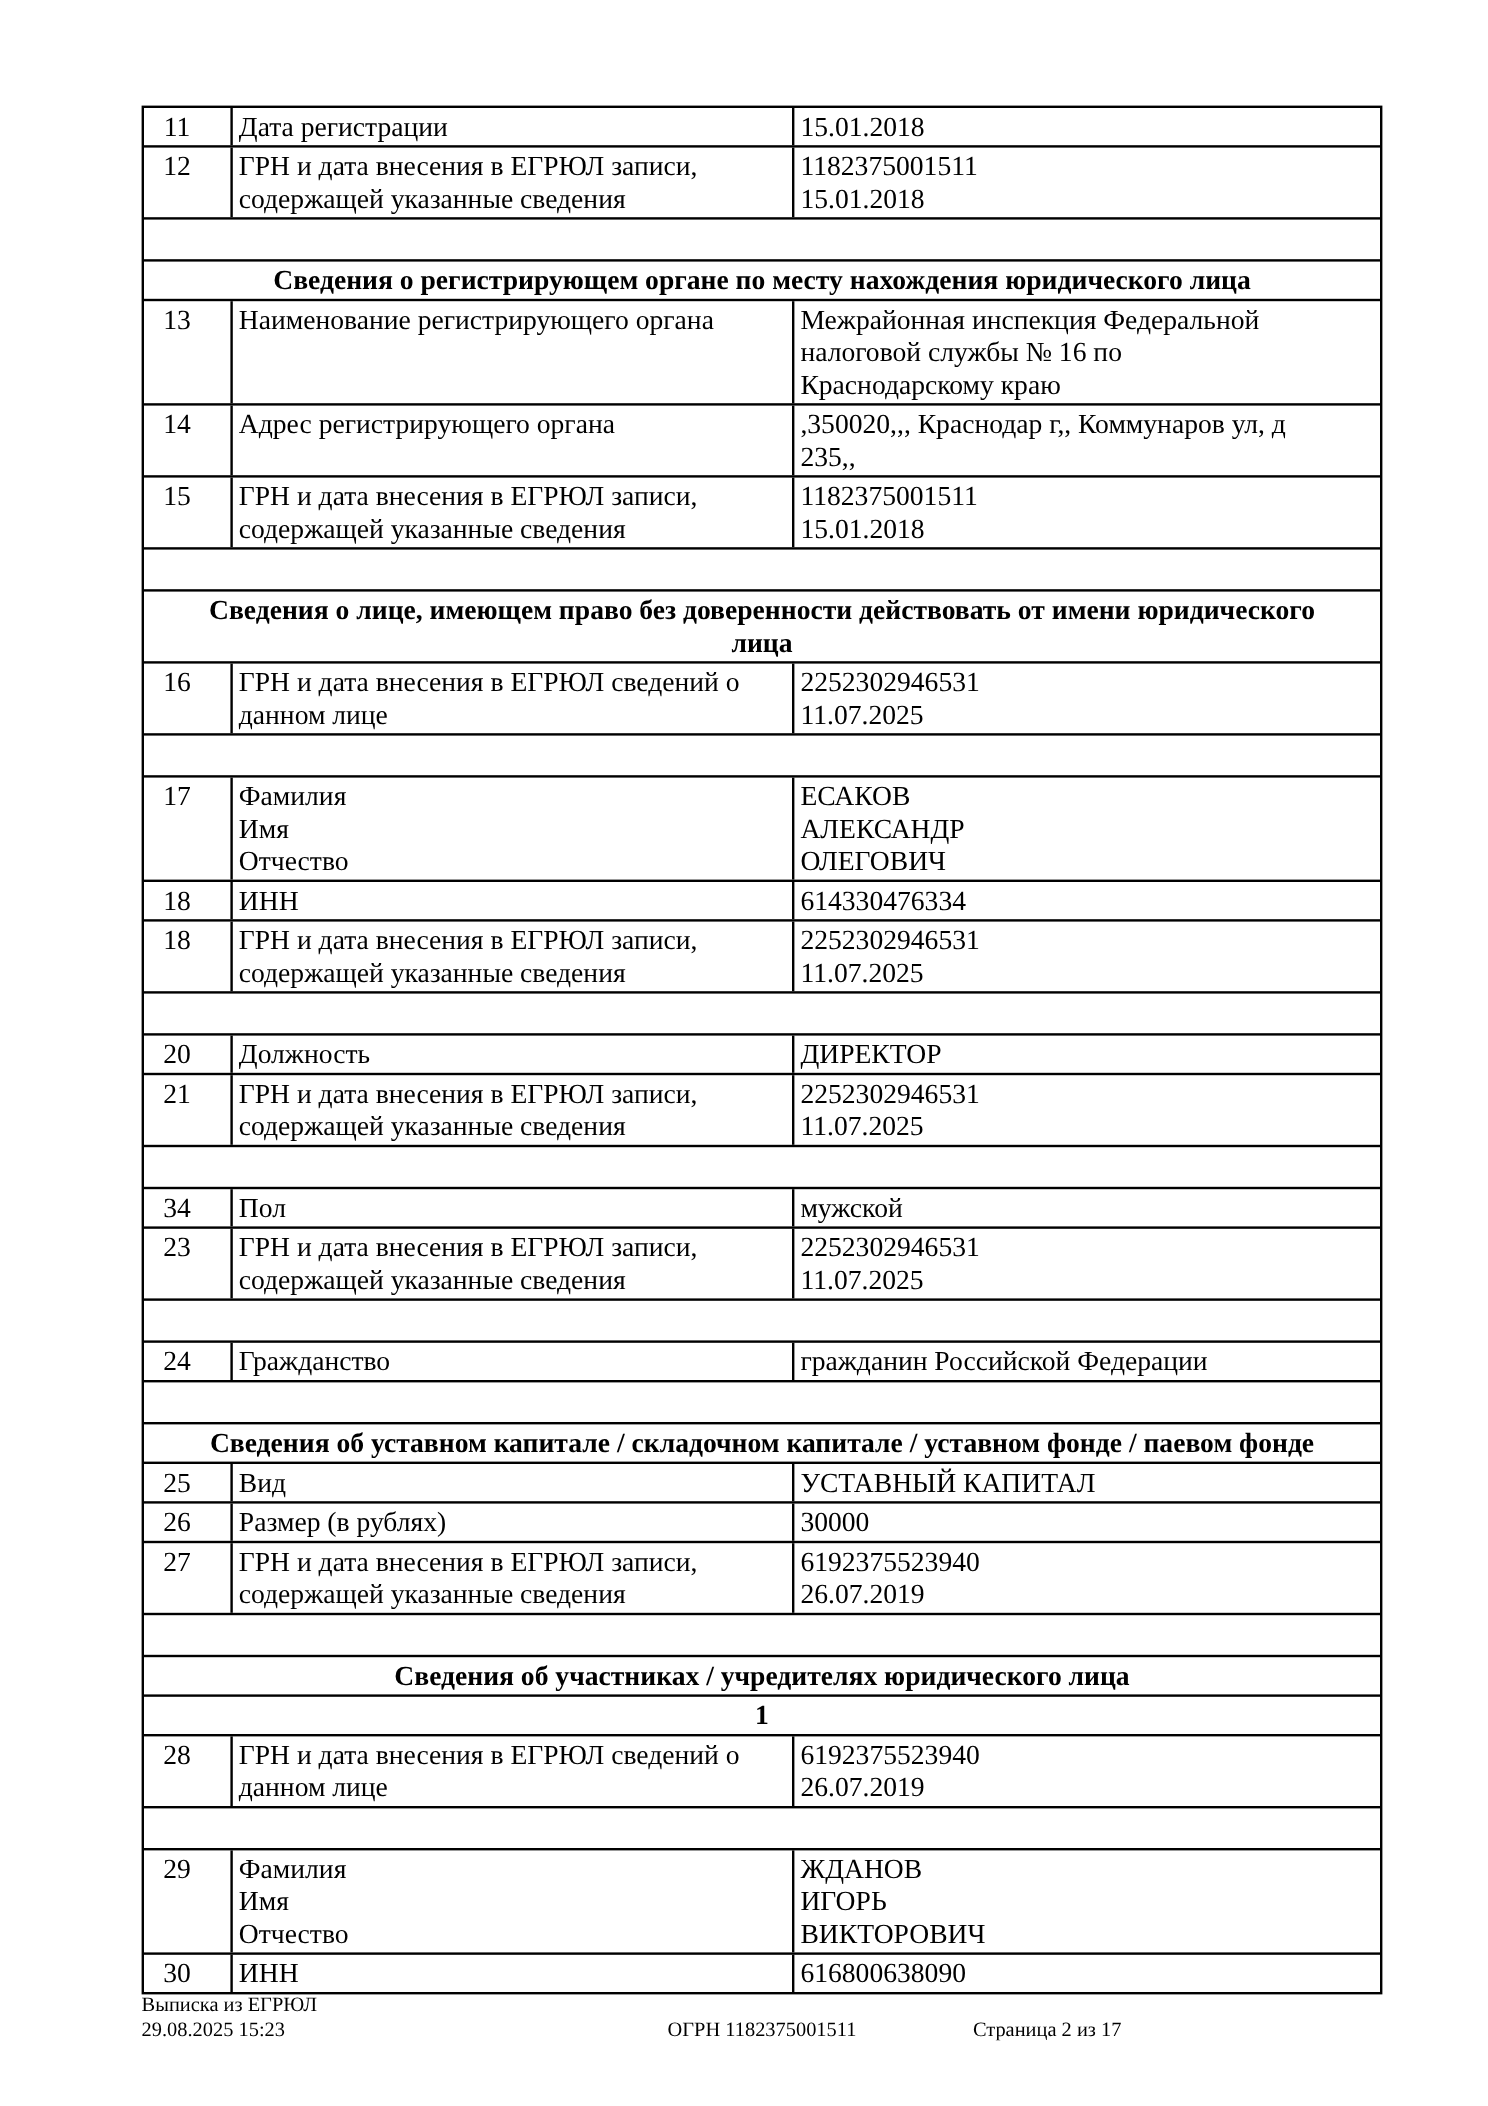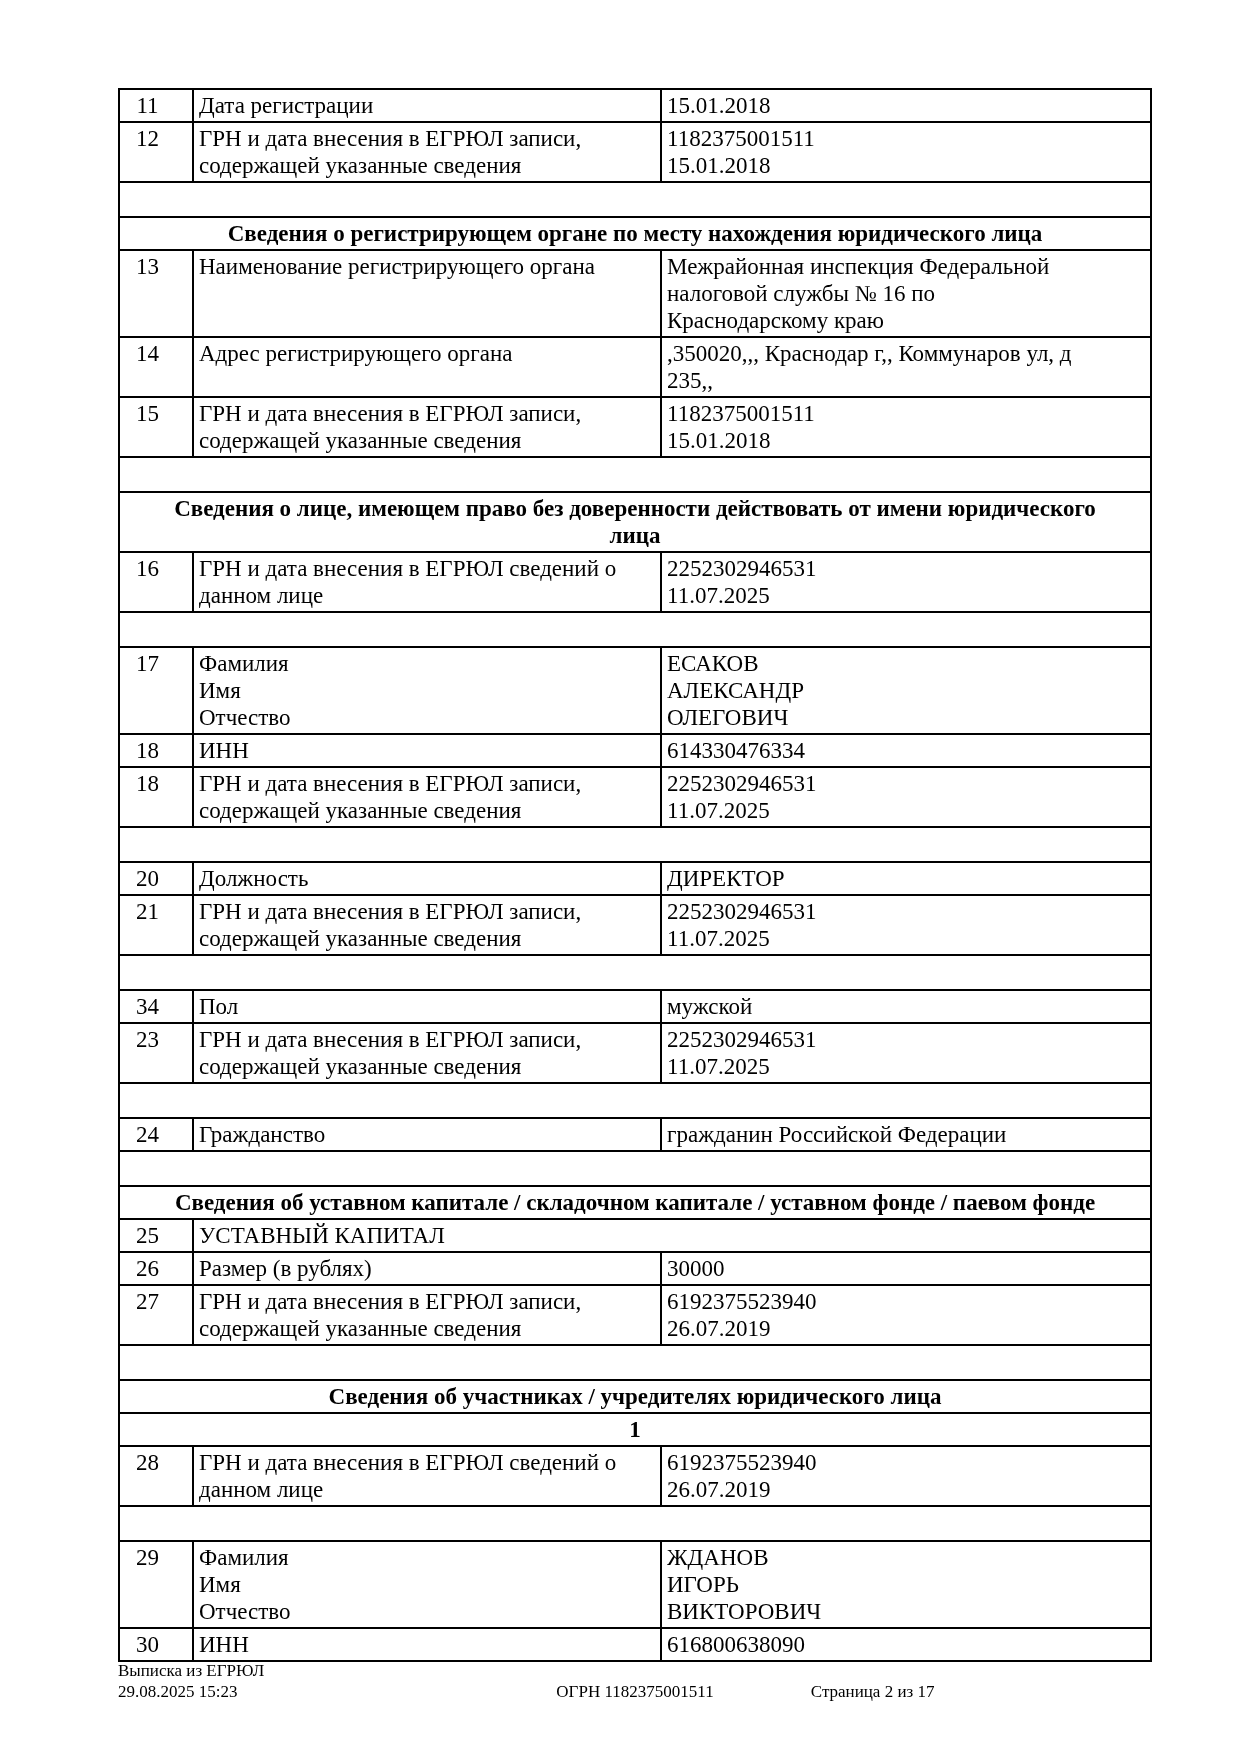--- a/index.html
+++ b/index.html
@@ -199,20 +199,21 @@
       <div class="cell value">гражданин Российской Федерации</div>
     </div>
     <div class="row spacer">
       <div class="cell spacer-cell"></div>
     </div>
     <div class="row section">
       <div class="cell section-title">Сведения об уставном капитале / складочном капитале / уставном фонде / паевом фонде</div>
     </div>
     <div class="row field">
       <div class="cell num">25</div>
+      <div class="cell label">Вид</div>
       <div class="cell value">УСТАВНЫЙ КАПИТАЛ</div>
     </div>
     <div class="row field">
       <div class="cell num">26</div>
       <div class="cell label">Размер (в рублях)</div>
       <div class="cell value">30000</div>
     </div>
     <div class="row field">
       <div class="cell num">27</div>
       <div class="cell label">ГРН и дата внесения в ЕГРЮЛ записи,

